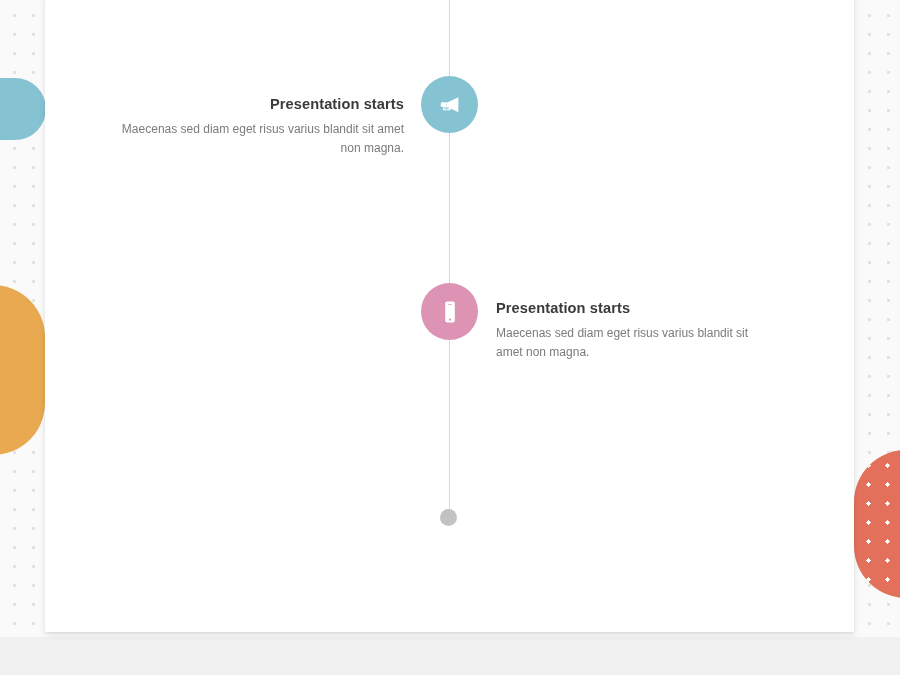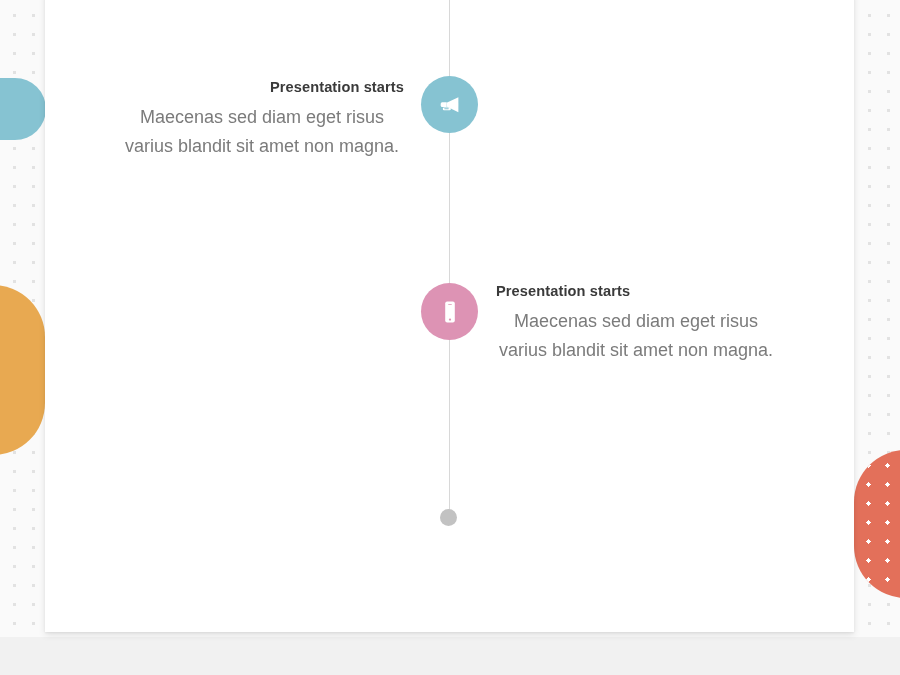--- a/index.html
+++ b/index.html
@@ -161,29 +161,28 @@
     left: 496px;
     top: 282px;
     width: 280px;
     text-align: left;
   }
   .entry-title {
     font-size: 14.6px;
     font-weight: bold;
     color: #3a3a3a;
     line-height: 1.35;
-    margin: 0 0 5px 0;
+    margin: 17px 0 5px 0;
     letter-spacing: 0.1px;
   }
   .entry-body {
-    font-size: 18px;
+    font-size: 12px;
     color: #7b7b7b;
     line-height: 1.62;
     margin: 0;
-    text-align: center;
   }
 </style>
 </head>
 <body>
 
 <div id="stage">
 
   <div class="dot-pattern"></div>
   <div class="bottom-band-top"></div>
   <div class="bottom-band"></div>

